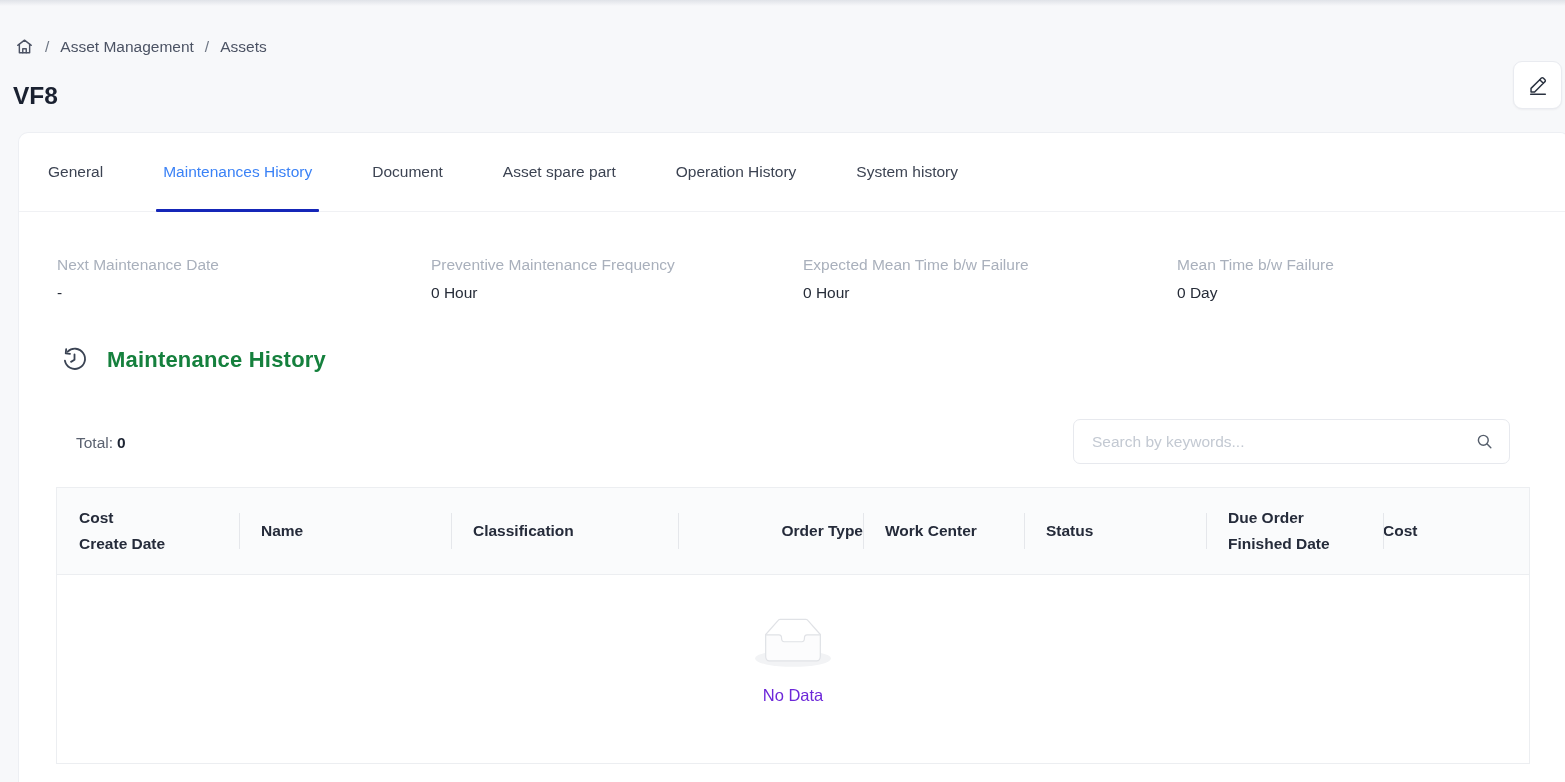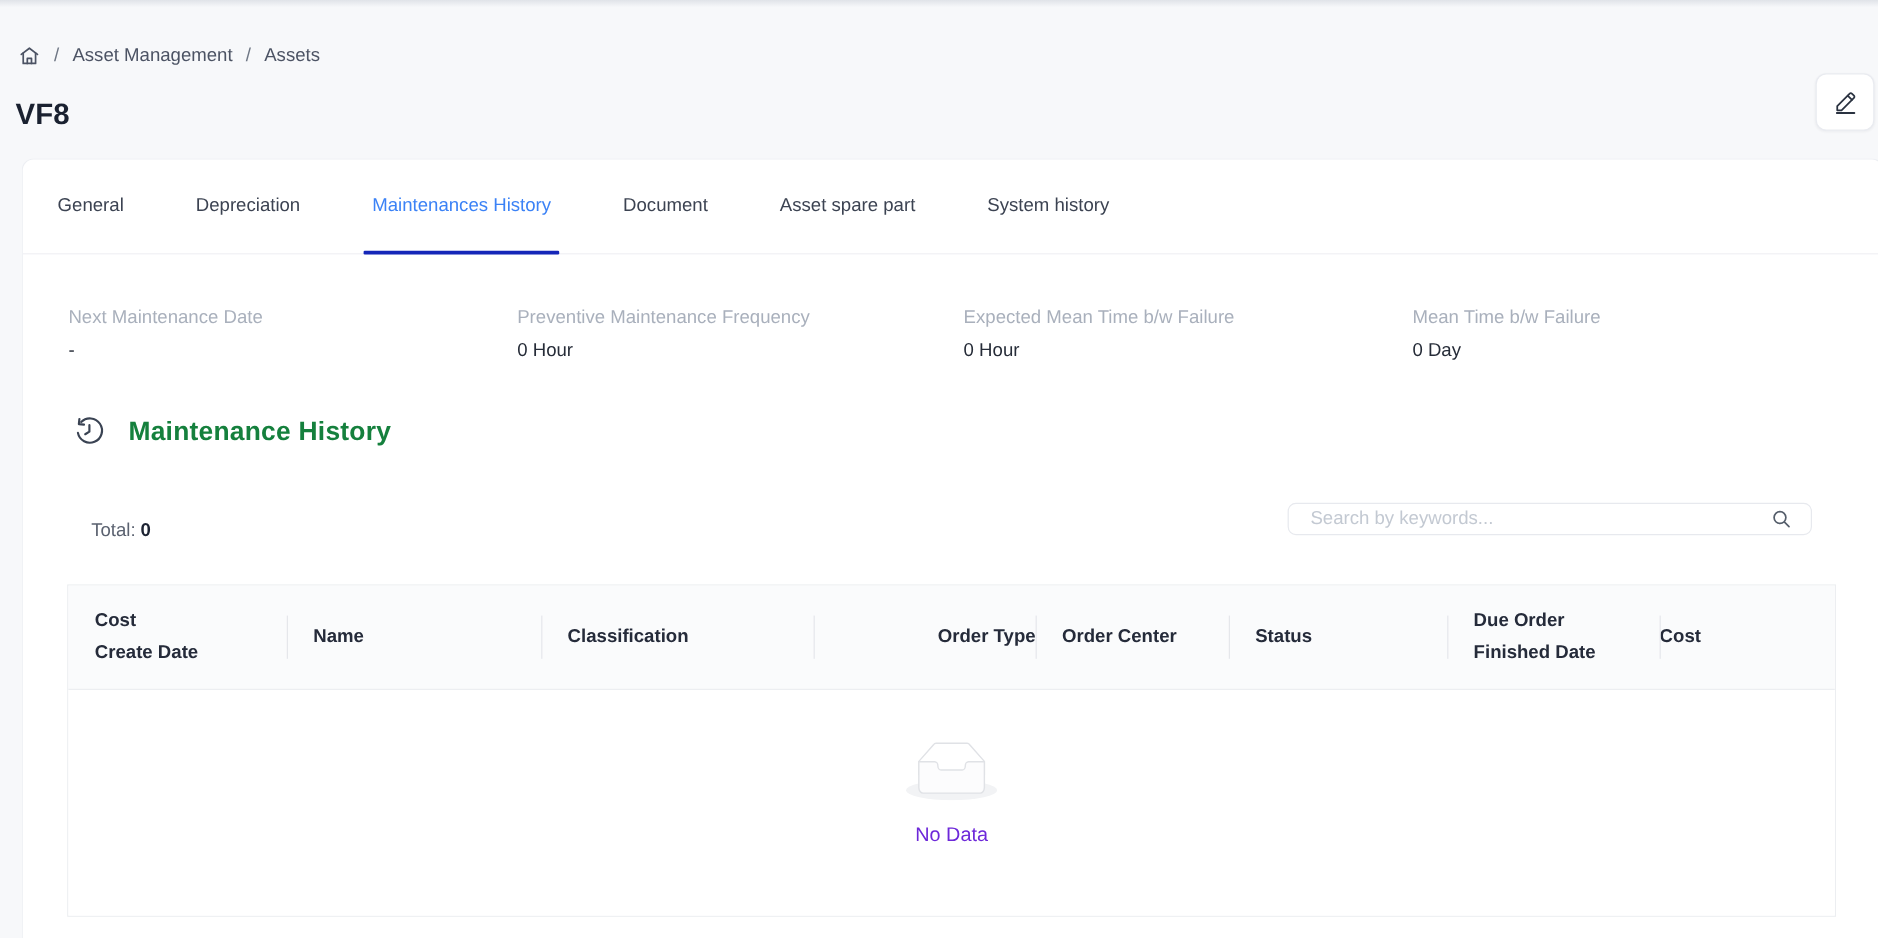--- a/index.html
+++ b/index.html
@@ -45,21 +45,21 @@
   .field .fvalue { margin-top:10px; font-size:15.5px; color:#262c38; }
   .f0 { left:38px; } .f1 { left:412px; } .f2 { left:784px; } .f3 { left:1158px; }
 
   
   .section-header { position:absolute; left:42px; top:213px; display:flex; align-items:center; gap:19px; }
   .section-header .stitle { font-size:22px; font-weight:600; color:#15803d; letter-spacing:.2px; }
 
   
   .total { position:absolute; left:57px; top:301px; font-size:15.5px; color:#5b6270; }
   .total b { color:#1d2433; font-weight:700; margin-left:4px; }
-  .search-box { position:absolute; left:1054px; top:286px; width:437px; height:27px;
+  .search-box { position:absolute; left:1054px; top:286px; width:437px; height:45px;
     background:#fff; border:1px solid #e7e9ee; border-radius:7px;
     display:flex; align-items:center; padding:0 15px 0 18px; }
   .search-box input { flex:1; border:none; outline:none; font-size:15.5px; color:#333a46;
     font-family:"Liberation Sans","DejaVu Sans",sans-serif; background:transparent; }
   .search-box input::placeholder { color:#c3c9d2; }
   .search-box .sicon { display:flex; cursor:pointer; }
 
   
   .table { position:absolute; left:37px; top:354px; width:1474px; border:1px solid #eceef1; }
   .thead { display:flex; height:87px; background:#fafbfc; border-bottom:1px solid #eceef1; align-items:center; }
@@ -104,31 +104,31 @@
     </svg>
   </span>
 </div>
 
 <div class="card">
 
   <div class="tabs">
     <div class="tab">
         <span>General</span>
       </div>
-    <div class="tab">
-        <span>Depreciation</span>
-      </div>
     <div class="tab active">
         <span>Maintenances History</span>
       </div>
     <div class="tab">
         <span>Document</span>
       </div>
     <div class="tab">
         <span>Asset spare part</span>
+      </div>
+    <div class="tab">
+        <span>Operation History</span>
       </div>
     <div class="tab">
         <span>System history</span>
       </div>
   </div>
 
   <div class="field f0">
     <div class="flabel">Next Maintenance Date</div>
     <div class="fvalue">-</div>
   </div>
@@ -178,21 +178,21 @@
       <div class="th c1">
         <div>Name</div>
       </div>
       <div class="th c2">
         <div>Classification</div>
       </div>
       <div class="th c3">
         <div>Order Type</div>
       </div>
       <div class="th c4">
-        <div>Order Center</div>
+        <div>Work Center</div>
       </div>
       <div class="th c5">
         <div>Status</div>
       </div>
       <div class="th c6">
         <div>Due Order</div>
         <div>Finished Date</div>
       </div>
       <div class="th c7">
         <div>Cost</div>

